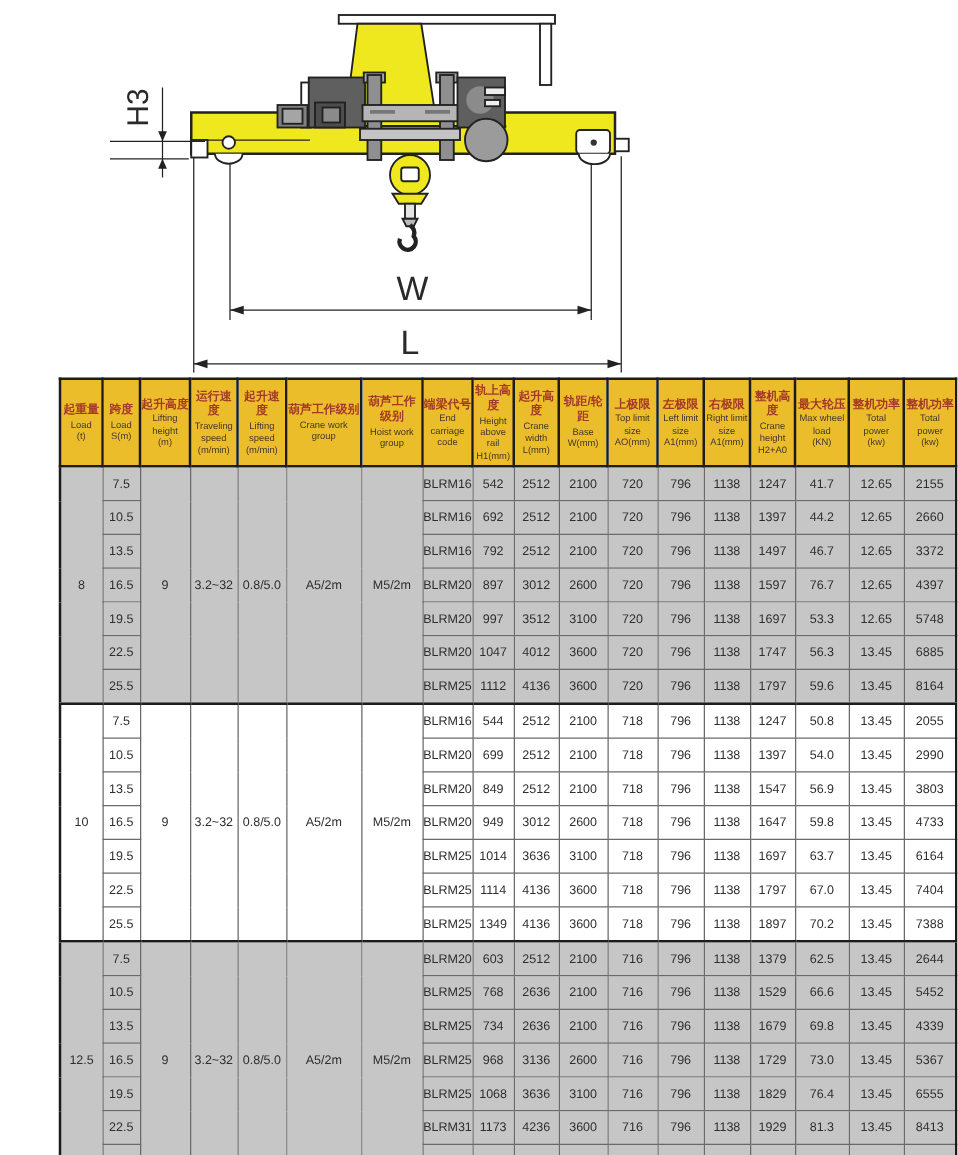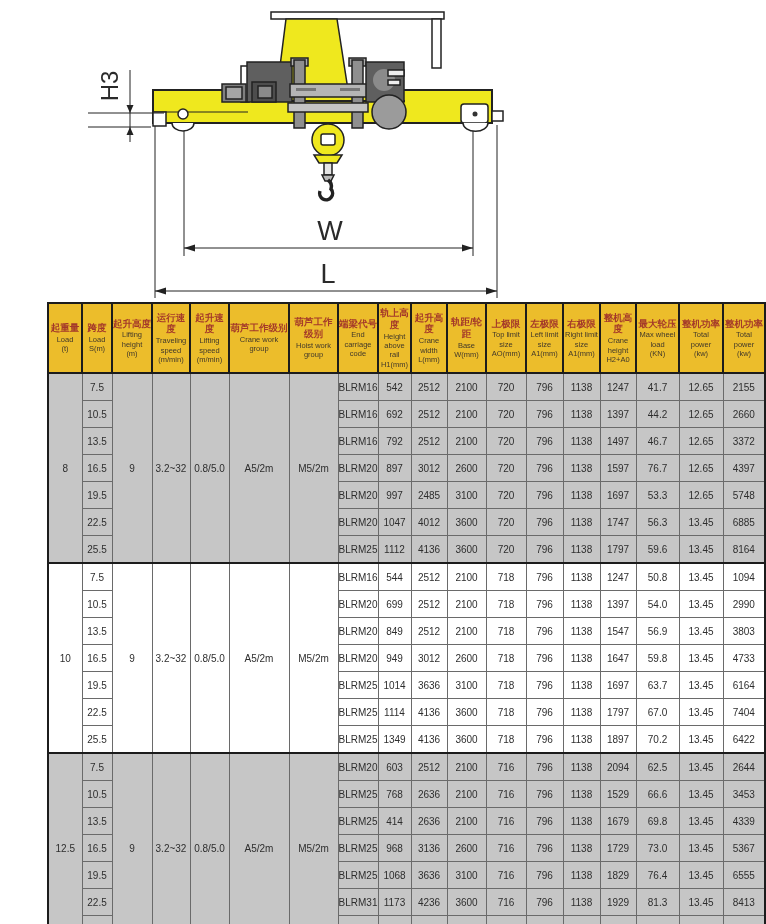--- a/index.html
+++ b/index.html
@@ -321,21 +321,21 @@
           <td>1138</td>
           <td>1597</td>
           <td>76.7</td>
           <td>12.65</td>
           <td>4397</td>
         </tr>
         <tr style="background: rgb(198, 198, 198);">
           <td>19.5</td>
           <td>BLRM20</td>
           <td>997</td>
-          <td>2485</td>
+          <td>3512</td>
           <td>3100</td>
           <td>720</td>
           <td>796</td>
           <td>1138</td>
           <td>1697</td>
           <td>53.3</td>
           <td>12.65</td>
           <td>5748</td>
         </tr>
         <tr style="background: rgb(198, 198, 198);">
@@ -377,21 +377,21 @@
           <td>BLRM16</td>
           <td>544</td>
           <td>2512</td>
           <td>2100</td>
           <td>718</td>
           <td>796</td>
           <td>1138</td>
           <td>1247</td>
           <td>50.8</td>
           <td>13.45</td>
-          <td>1094</td>
+          <td>2055</td>
         </tr>
         <tr style="background: rgb(255, 255, 255);">
           <td>10.5</td>
           <td>BLRM20</td>
           <td>699</td>
           <td>2512</td>
           <td>2100</td>
           <td>718</td>
           <td>796</td>
           <td>1138</td>
@@ -461,60 +461,60 @@
           <td>BLRM25</td>
           <td>1349</td>
           <td>4136</td>
           <td>3600</td>
           <td>718</td>
           <td>796</td>
           <td>1138</td>
           <td>1897</td>
           <td>70.2</td>
           <td>13.45</td>
-          <td>6422</td>
+          <td>7388</td>
         </tr>
         <tr class="group-start" style="background: rgb(198, 198, 198);">
           <td rowspan="7">12.5</td>
           <td>7.5</td>
           <td rowspan="7">9</td>
           <td rowspan="7">3.2~32</td>
           <td rowspan="7">0.8/5.0</td>
           <td rowspan="7">A5/2m</td>
           <td rowspan="7">M5/2m</td>
           <td>BLRM20</td>
           <td>603</td>
           <td>2512</td>
           <td>2100</td>
           <td>716</td>
           <td>796</td>
           <td>1138</td>
-          <td>2094</td>
+          <td>1379</td>
           <td>62.5</td>
           <td>13.45</td>
           <td>2644</td>
         </tr>
         <tr style="background: rgb(198, 198, 198);">
           <td>10.5</td>
           <td>BLRM25</td>
           <td>768</td>
           <td>2636</td>
           <td>2100</td>
           <td>716</td>
           <td>796</td>
           <td>1138</td>
           <td>1529</td>
           <td>66.6</td>
           <td>13.45</td>
-          <td>3453</td>
+          <td>5452</td>
         </tr>
         <tr style="background: rgb(198, 198, 198);">
           <td>13.5</td>
           <td>BLRM25</td>
-          <td>414</td>
+          <td>734</td>
           <td>2636</td>
           <td>2100</td>
           <td>716</td>
           <td>796</td>
           <td>1138</td>
           <td>1679</td>
           <td>69.8</td>
           <td>13.45</td>
           <td>4339</td>
         </tr>

